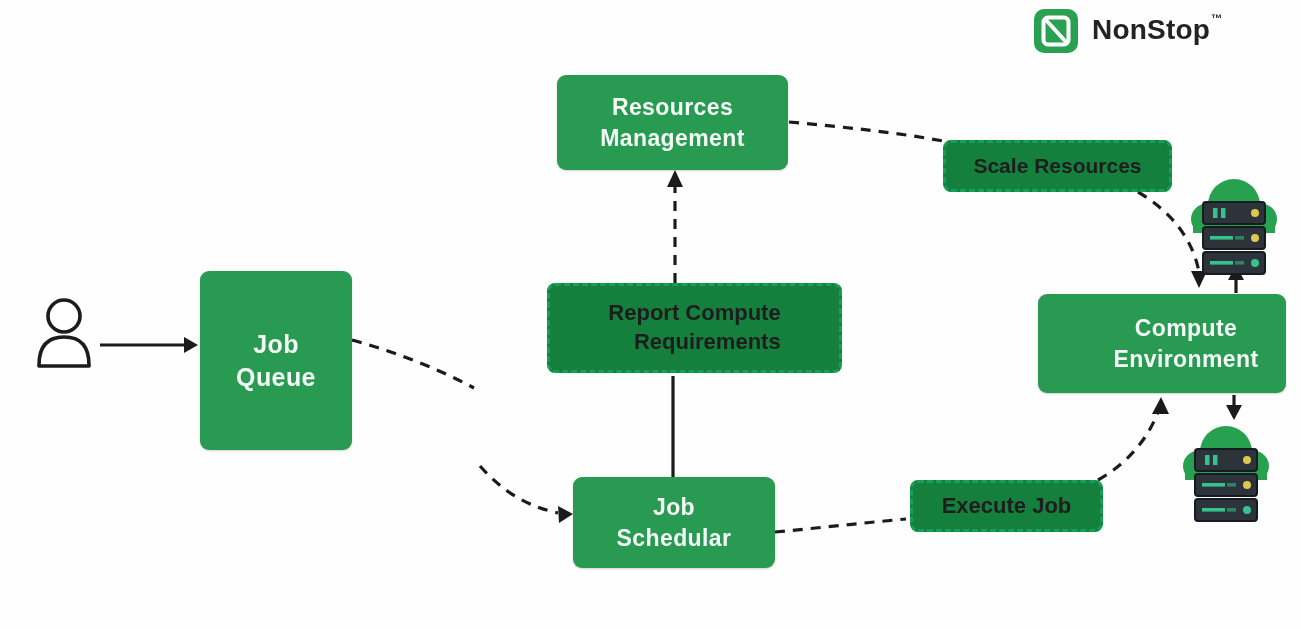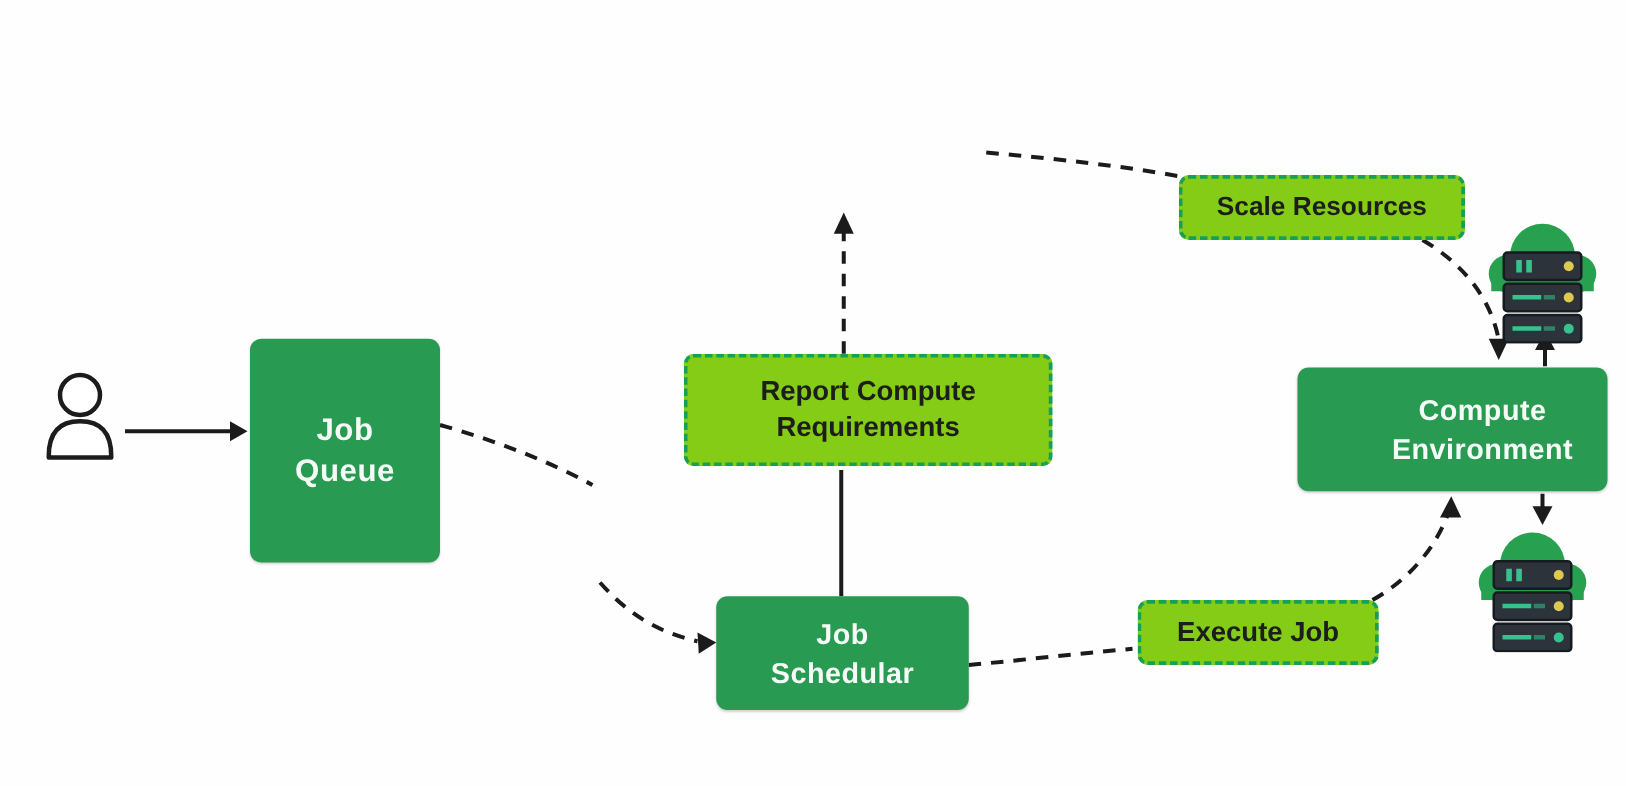--- a/index.html
+++ b/index.html
@@ -11,22 +11,22 @@
   .node{
     position:absolute;display:flex;align-items:center;justify-content:center;
     text-align:center;box-sizing:border-box;white-space:pre-line;
   }
   .gbox{
     background:#299a52;color:#f4fbf6;border-radius:9px;
     font-weight:bold;font-size:23px;line-height:1.32;letter-spacing:.4px;
     box-shadow:0 1px 2px rgba(0,0,0,.18);
   }
   .dbox{
-    background:#84cc16;border:3px dashed #14a057;border-radius:8px;
-    color:#1d1d1d;font-weight:bold;font-size:21px;line-height:1.3;
+    background:#15803d;border:3px dashed #14a057;border-radius:8px;
+    color:#1d1d1d;font-weight:bold;font-size:21px;line-height:1.3;text-align:right;
   }
   .logo{position:absolute;left:1033px;top:8px;display:flex;align-items:flex-start;}
   .logo-text{font-weight:bold;font-size:28px;color:#232323;letter-spacing:.2px;margin-left:13px;margin-top:6px;}
   .logo-tm{font-weight:bold;font-size:11px;color:#232323;margin-top:4px;margin-left:1px;}
   .icon-abs{position:absolute;}
 </style>
 </head>
 <body>
 
 <div class="canvas">
@@ -85,33 +85,44 @@
       <polygon points="184,337 198,345 184,353"></polygon>
       <polygon points="558,506 573,514 559,523"></polygon>
       <polygon points="667,187 675,170 683,187"></polygon>
       <polygon points="1191,271 1199,288 1207,271"></polygon>
       <polygon points="1152,414 1161,397 1169,414"></polygon>
       <polygon points="1228,280 1236,265 1244,280"></polygon>
       <polygon points="1226,405 1234,420 1242,405"></polygon>
     </g>
   </svg>
 
+  <div class="logo">
+    <svg width="46" height="46" viewBox="0 0 46 46">
+      <rect x="1" y="1" width="44" height="44" rx="10" fill="#2aa152"></rect>
+      <rect x="10.5" y="9.5" width="25" height="27" rx="4.5" fill="none" stroke="#ffffff" stroke-width="4"></rect>
+      <path d="M13 12 L33 34" stroke="#ffffff" stroke-width="4" fill="none"></path>
+    </svg>
+    <span class="logo-text">NonStop</span>
+    <span class="logo-tm">™</span>
+  </div>
 
   <svg class="icon-abs" style="left:32px;top:294px" width="66" height="82" viewBox="0 0 66 82">
     <circle cx="32" cy="22" r="16" fill="#ffffff" stroke="#1c1c1c" stroke-width="3.6"></circle>
     <path d="M7 71 Q7 43 32 43 Q57 43 57 71 L57 72 L7 72 Z" fill="#ffffff" stroke="#1c1c1c" stroke-width="3.6" stroke-linejoin="round"></path>
   </svg>
 
   <svg class="icon-abs" style="left:1188px;top:175px" width="92" height="100" viewBox="0 0 90 100">
       <use href="#cloudServer"></use>
     </svg>
   <svg class="icon-abs" style="left:1180px;top:422px" width="92" height="100" viewBox="0 0 90 100">
       <use href="#cloudServer"></use>
     </svg>
 
+  <div class="node gbox" style="left:557px;top:75px;width:231px;height:95px;">Resources
+Management</div>
 
   <div class="node gbox" style="left:200px;top:271px;width:152px;height:179px;font-size:25px;">Job
 Queue</div>
 
   <div class="node gbox" style="left:573px;top:477px;width:202px;height:91px;">Job
 Schedular</div>
 
   <div class="node gbox" style="left:1038px;top:294px;width:248px;height:99px;padding-left:48px;">Compute
 Environment</div>
 

